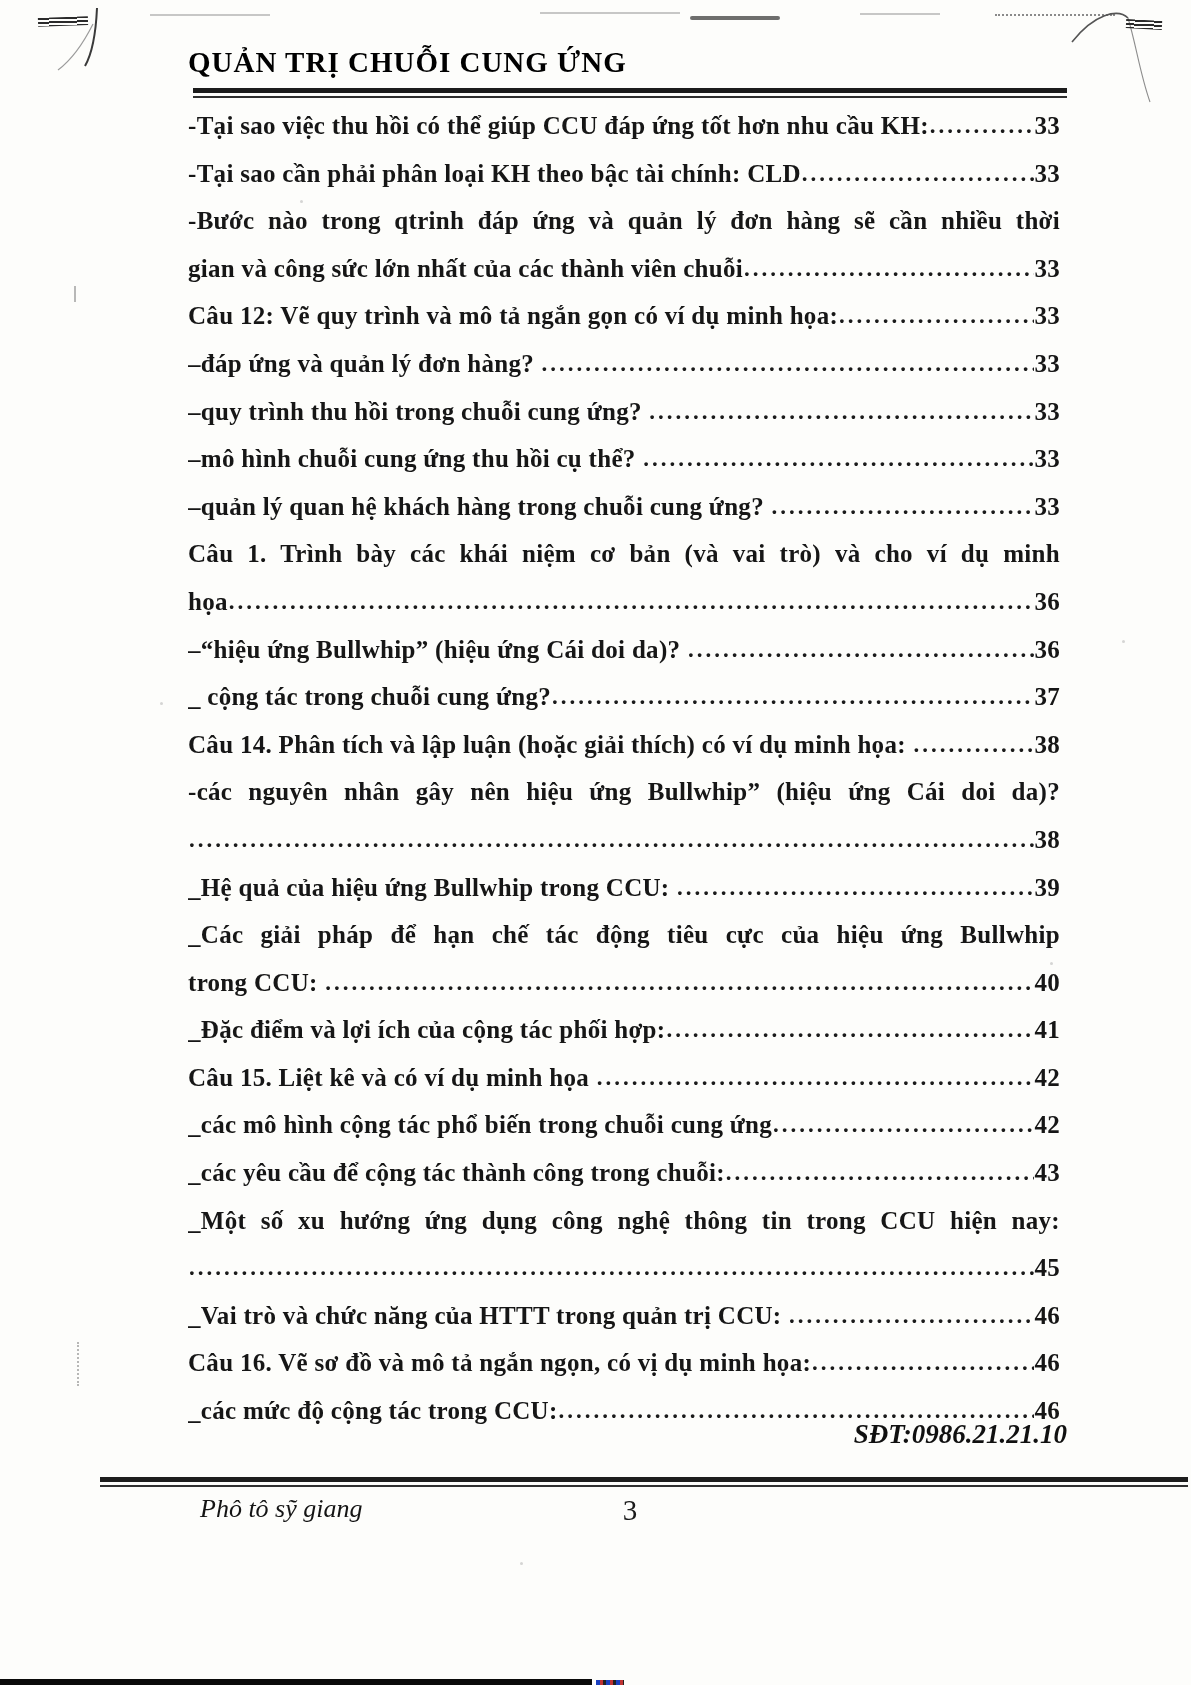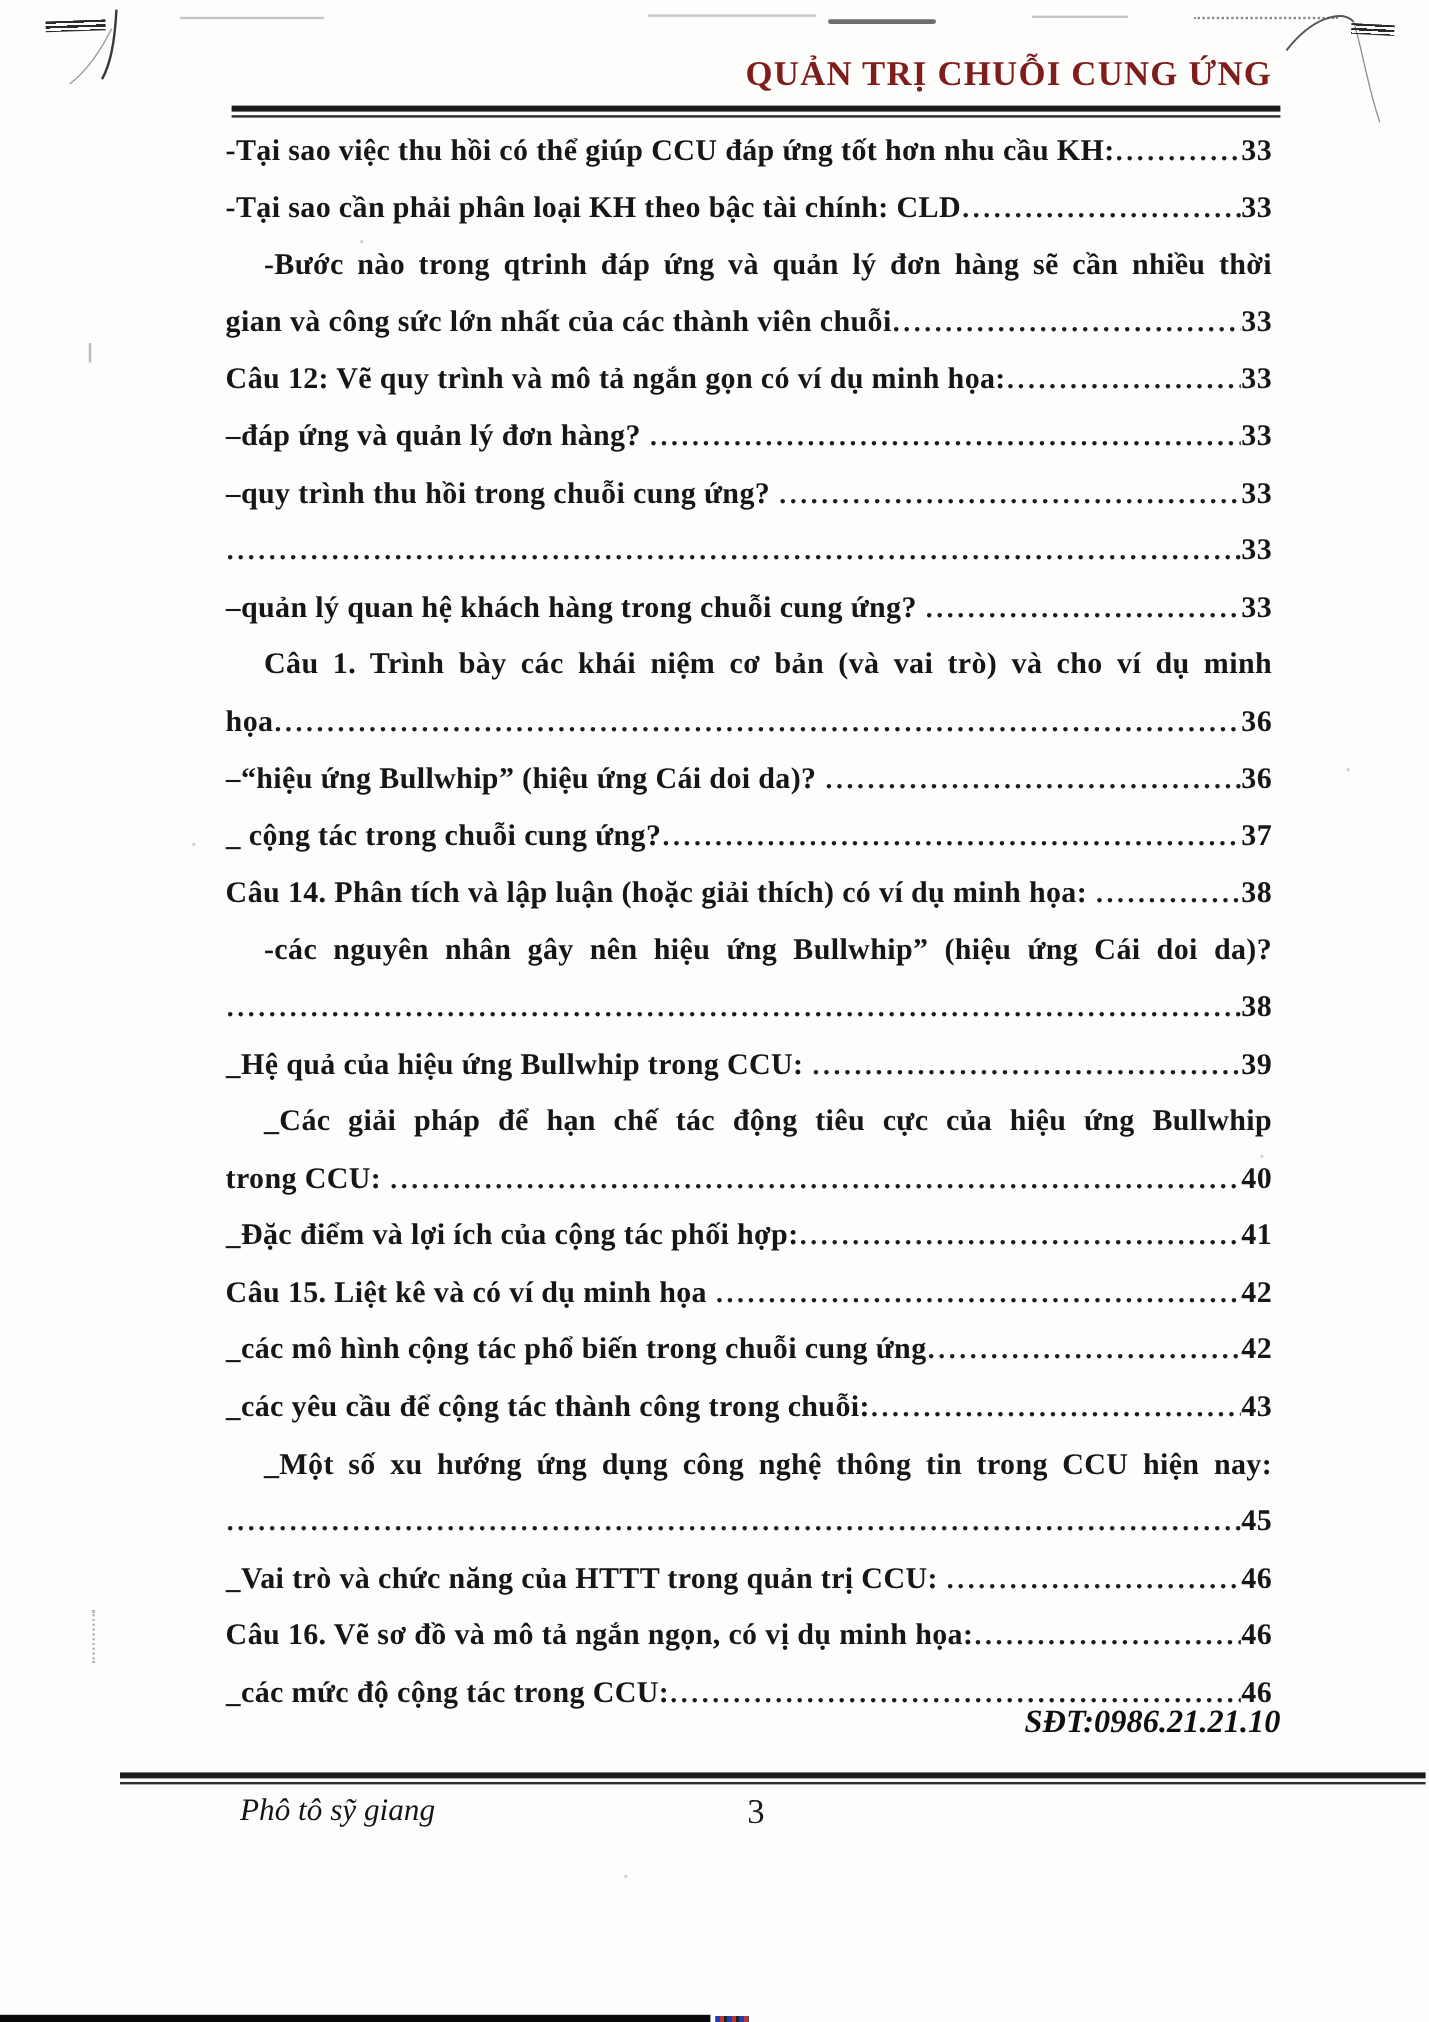--- a/index.html
+++ b/index.html
@@ -8,41 +8,41 @@
     width:1191px;height:1685px;
     background:#fdfdfb;
     margin:0 auto;
     overflow:hidden;
     font-family:"Liberation Serif","DejaVu Serif",serif;
     color:#161616;
   }
   
   .doc-title{
     position:absolute;left:188px;top:46px;width:872px;
-    text-align:right;
+    text-align:left;
     font-size:29px;font-weight:bold;letter-spacing:1px;
-    color:#7f1d1d;
+    color:#000000;
   }
   .header-rule{
     position:absolute;left:193px;top:88px;width:874px;height:3px;
     border-top:5px solid #1c1c1c;border-bottom:2px solid #2e2e2e;
     background:transparent;
   }
   
   .toc{
     position:absolute;left:188px;top:102px;width:872px;
   }
   .row{
     display:flex;align-items:flex-end;
     height:47.6px;line-height:47.6px;
     overflow:hidden;
     font-size:25px;font-weight:bold;letter-spacing:.3px;
   }
   .row .t{white-space:pre;flex:0 0 auto;}
-  .row .t.just{flex:1 1 auto;white-space:normal;text-align:justify;text-align-last:justify;margin-left:32px;}
+  .row .t.just{flex:1 1 auto;white-space:normal;text-align:justify;text-align-last:justify;}
   .row .dots{
     flex:1 1 auto;min-width:0;overflow:hidden;white-space:nowrap;
     font-size:23px;letter-spacing:3px;color:#1a1a1a;
     padding:0 1px;
   }
   .row .pg{flex:0 0 auto;white-space:nowrap;}
   
   .footer-rule{
     position:absolute;left:100px;top:1477px;width:1088px;height:3px;
     border-top:5px solid #1d1d1d;border-bottom:2px solid #303030;
@@ -143,20 +143,21 @@
         <span class="t">–đáp ứng và quản lý đơn hàng? </span>
         <span class="dots">........................................................................................................................................................................................................</span>
         <span class="pg">33</span>
       </div>
       <div class="row">
         <span class="t">–quy trình thu hồi trong chuỗi cung ứng? </span>
         <span class="dots">........................................................................................................................................................................................................</span>
         <span class="pg">33</span>
       </div>
       <div class="row">
+        <span class="t">–mô hình chuỗi cung ứng thu hồi cụ thể? </span>
         <span class="dots">........................................................................................................................................................................................................</span>
         <span class="pg">33</span>
       </div>
       <div class="row">
         <span class="t">–quản lý quan hệ khách hàng trong chuỗi cung ứng? </span>
         <span class="dots">........................................................................................................................................................................................................</span>
         <span class="pg">33</span>
       </div>
       <div class="row">
         <span class="t just">Câu 1. Trình bày các khái niệm cơ bản (và vai trò) và cho ví dụ minh</span>

